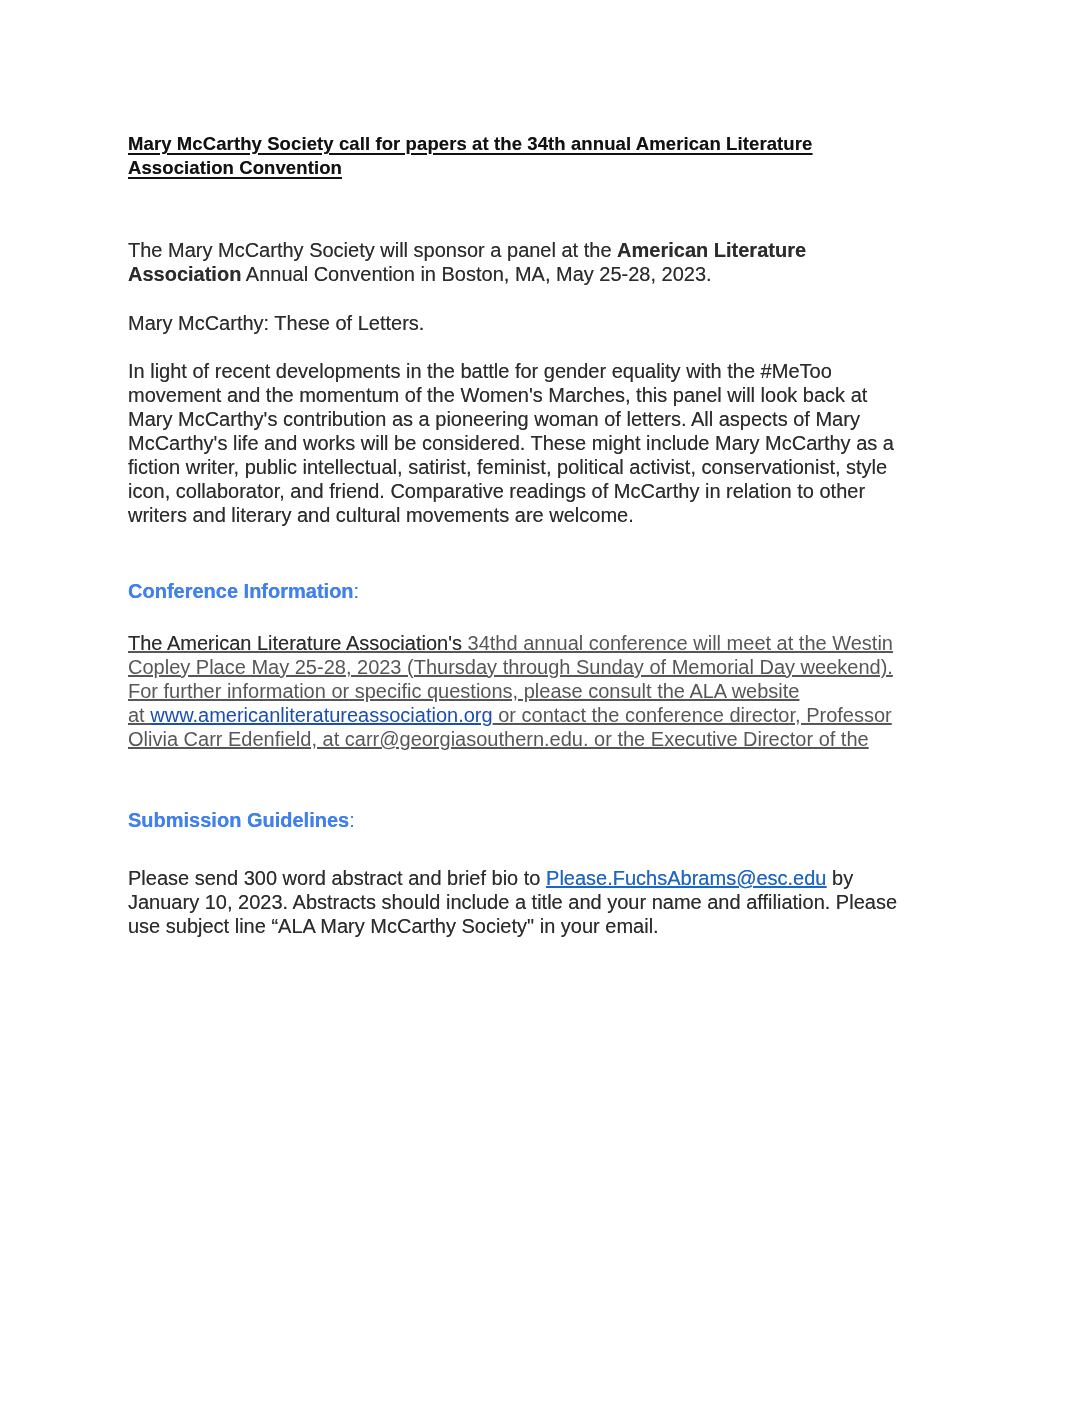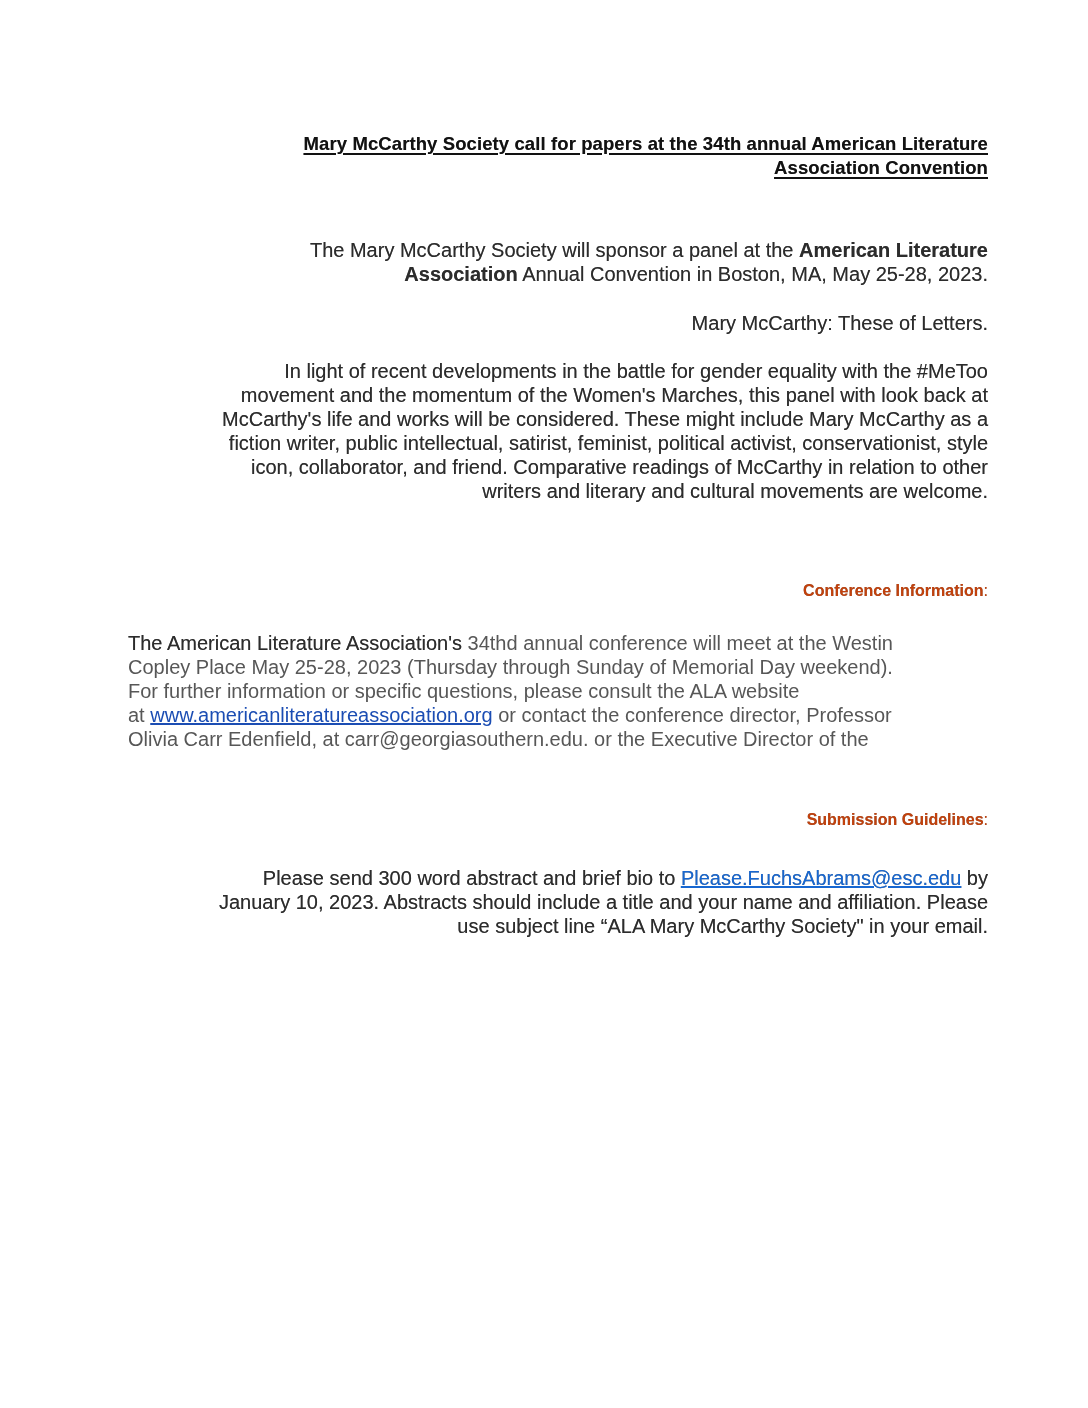--- a/index.html
+++ b/index.html
@@ -9,24 +9,24 @@
     background:#ffffff;
     font-family:"Liberation Sans",sans-serif;
     overflow:hidden;
   }
   .block{position:absolute;left:128px;width:860px;}
   .line{white-space:nowrap;}
   .title{font-size:18.5px;font-weight:700;color:#121212;line-height:24px;letter-spacing:0.1px;}
   .title .line{text-decoration:underline;text-decoration-thickness:2px;text-underline-offset:3px;}
   .body-text{font-size:20px;line-height:24px;}
   .dark{color:#2c2c2c;}
-  .gray{color:#575757;}
-  .fuzzy{text-shadow:0 0 0.6px rgba(25,25,25,0.55);text-align:right;}
+  .gray{color:#575757;text-decoration:underline;}
+  .fuzzy{text-shadow:0 0 0.6px rgba(25,25,25,0.55);}
   b{font-weight:700;}
-  .heading{font-size:16px;line-height:24px;font-weight:700;color:#c2410c;}
+  .heading{font-size:20px;line-height:24px;font-weight:700;color:#3b82f6;}
   .heading .colon{font-weight:400;}
   a.doclink{text-decoration:underline;cursor:pointer;margin-top:32px;}
   .link-dark{color:#1b4db3;}
   .link-bright{color:#1767d1;}
 </style>
 </head>
 <body>
 
 <div class="page">
 
@@ -39,21 +39,22 @@
     <div class="line"><span>The Mary McCarthy Society will sponsor a panel at the </span><b>American Literature</b></div>
     <div class="line"><b>Association</b><span> Annual Convention in Boston, MA, May 25-28, 2023.</span></div>
   </div>
 
   <div class="block body-text dark fuzzy" style="top:311px">
     <div class="line">Mary McCarthy: These of Letters.</div>
   </div>
 
   <div class="block body-text dark fuzzy" style="top:359px">
     <div class="line">In light of recent developments in the battle for gender equality with the #MeToo</div>
-    <div class="line">movement and the momentum of the Women's Marches, this panel with look back at</div>
+    <div class="line">movement and the momentum of the Women's Marches, this panel will look back at</div>
+    <div class="line">Mary McCarthy's contribution as a pioneering woman of letters. All aspects of Mary</div>
     <div class="line">McCarthy's life and works will be considered. These might include Mary McCarthy as a</div>
     <div class="line">fiction writer, public intellectual, satirist, feminist, political activist, conservationist, style</div>
     <div class="line">icon, collaborator, and friend. Comparative readings of McCarthy in relation to other</div>
     <div class="line">writers and literary and cultural movements are welcome.</div>
   </div>
 
   <div class="block heading fuzzy" style="top:579px">
     <div class="line"><span>Conference Information</span><span class="colon">:</span></div>
   </div>
 

